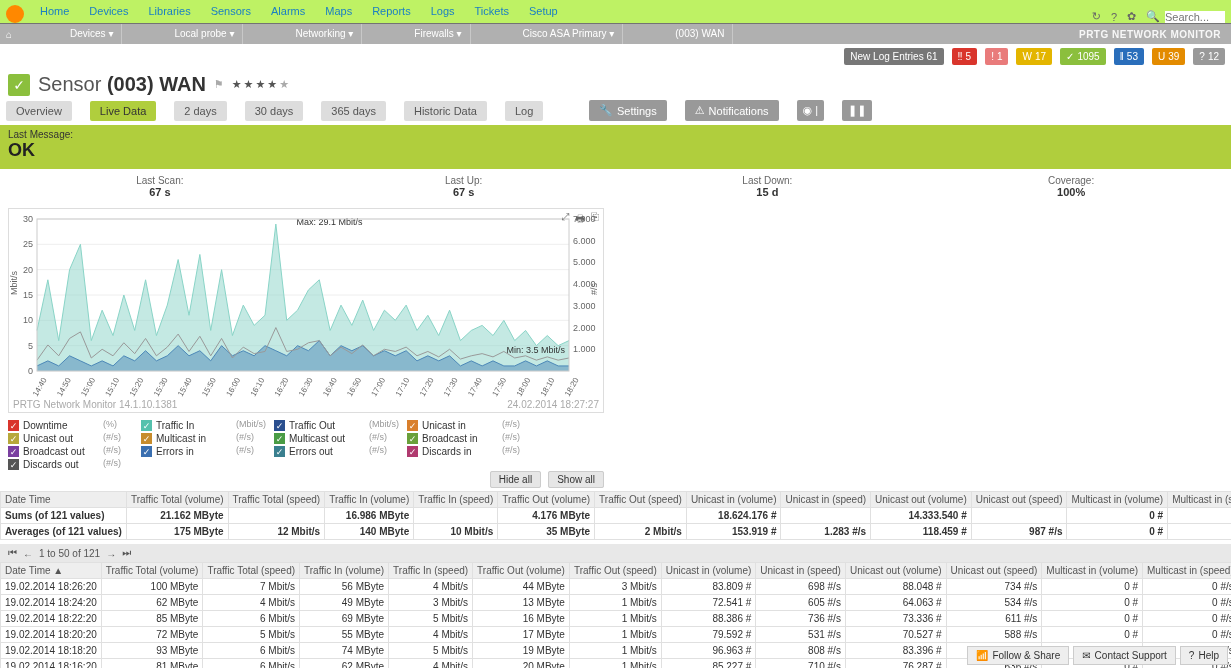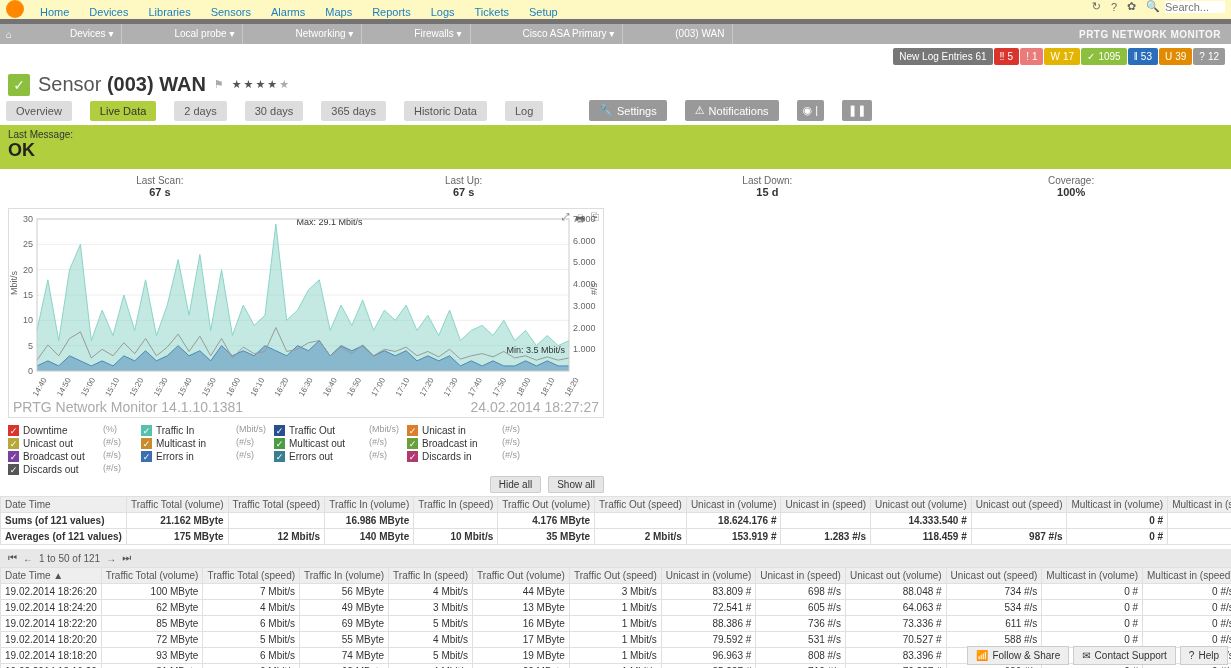--- a/index.html
+++ b/index.html
@@ -1,33 +1,33 @@
 <!DOCTYPE html>
 <html><head>
 <meta charset="utf-8">
 <style>
 * { box-sizing: border-box; margin: 0; padding: 0; }
 body { font-family: Arial, Helvetica, sans-serif; font-size: 11px; color: #333; background: #fff; width: 1231px; }
 
 
-.topmenu { display: flex; align-items: flex-start; height: 24px; border-bottom: 5px solid #737373; background: #fef9c3; }
+.topmenu { display: flex; align-items: flex-end; height: 24px; border-bottom: 1px solid #737373; background: #bef264; }
 .topmenu .logo { width: 18px; height: 18px; margin: 0 6px; border-radius: 50%; background: #ff8800; }
 .topmenu .item { padding: 0 10px; height: 24px; line-height: 24px; color: #1a7fc3; cursor: pointer; }
 .topmenu .right { margin-left: auto; display: flex; align-items: center; padding-right: 6px; }
 .topmenu .right .icon { padding: 0 5px; cursor: pointer; color: #666; }
 .topmenu .search { border: none; outline: none; font-size: 11px; width: 60px; color: #888; }
 
 
 .brandbar { display: flex; align-items: center; height: 20px; background: #b0b0b0; color: #fff; font-size: 10px; }
 .brandbar .home { padding: 0 6px; }
 .brandbar .crumb { padding: 0 8px; border-right: 1px solid rgba(255,255,255,.3); height: 20px; line-height: 20px; cursor: pointer; margin-left: 44px; }
 .brandbar .brand { margin-left: auto; padding-right: 10px; font-weight: bold; letter-spacing: .5px; color: #fff; opacity: .9; }
 
 
-.pillrow { display: flex; justify-content: flex-end; padding: 4px 6px 0; gap: 1px; }
+.pillrow { display: flex; justify-content: flex-end; padding: 4px 6px 0; gap: 8px; }
 .pill { color: #fff; font-size: 10px; padding: 3px 6px; border-radius: 2px; display: inline-flex; align-items: center; gap: 3px; cursor: pointer; }
 .pill.gray { background: #777; }
 .pill.red { background: #d9352c; }
 .pill.pink { background: #e97b7b; }
 .pill.yellow { background: #e3b500; }
 .pill.green { background: #8bbf3d; }
 .pill.blue { background: #2a6ebb; }
 .pill.orange { background: #e38b00; }
 .pill.lgray { background: #999; }
 
@@ -55,21 +55,21 @@
 
 .stats { display: flex; padding: 6px 8px 10px; gap: 0; }
 .stat { flex: 1; text-align: center; }
 .stat .lbl { font-size: 10px; color: #666; }
 .stat .val { font-size: 11px; font-weight: bold; }
 
 
 .chartwrap { margin: 0 8px 6px; border: 1px solid #ddd; width: 596px; background: #fff; position: relative; }
 .chart-tools { position: absolute; top: 2px; right: 4px; font-size: 10px; color: #666; display: flex; gap: 6px; }
 .chartwrap svg { display: block; }
-.chart-footer { font-size: 14px; color: #aaa; text-align: right; padding: 0 4px 2px; }
+.chart-footer { font-size: 10px; color: #aaa; text-align: right; padding: 0 4px 2px; }
 
 
 .legend { display: flex; flex-wrap: wrap; width: 596px; margin-left: 8px; gap: 0; font-size: 10px; }
 .leg { display: flex; align-items: center; width: 95px; padding: 1px 0; }
 .legunit { color: #999; width: 38px; font-size: 9px; }
 .cb { width: 11px; height: 11px; border: 1px solid; margin-right: 4px; display: inline-flex; align-items: center; justify-content: center; font-size: 9px; color: #fff; }
 .legend-btns { width: 596px; margin-left: 8px; text-align: right; padding: 2px 0 6px; }
 .legend-btns .b { background: #e6e6e6; border: 1px solid #ccc; padding: 2px 8px; font-size: 10px; cursor: pointer; margin-left: 4px; border-radius: 2px; }
 
 

